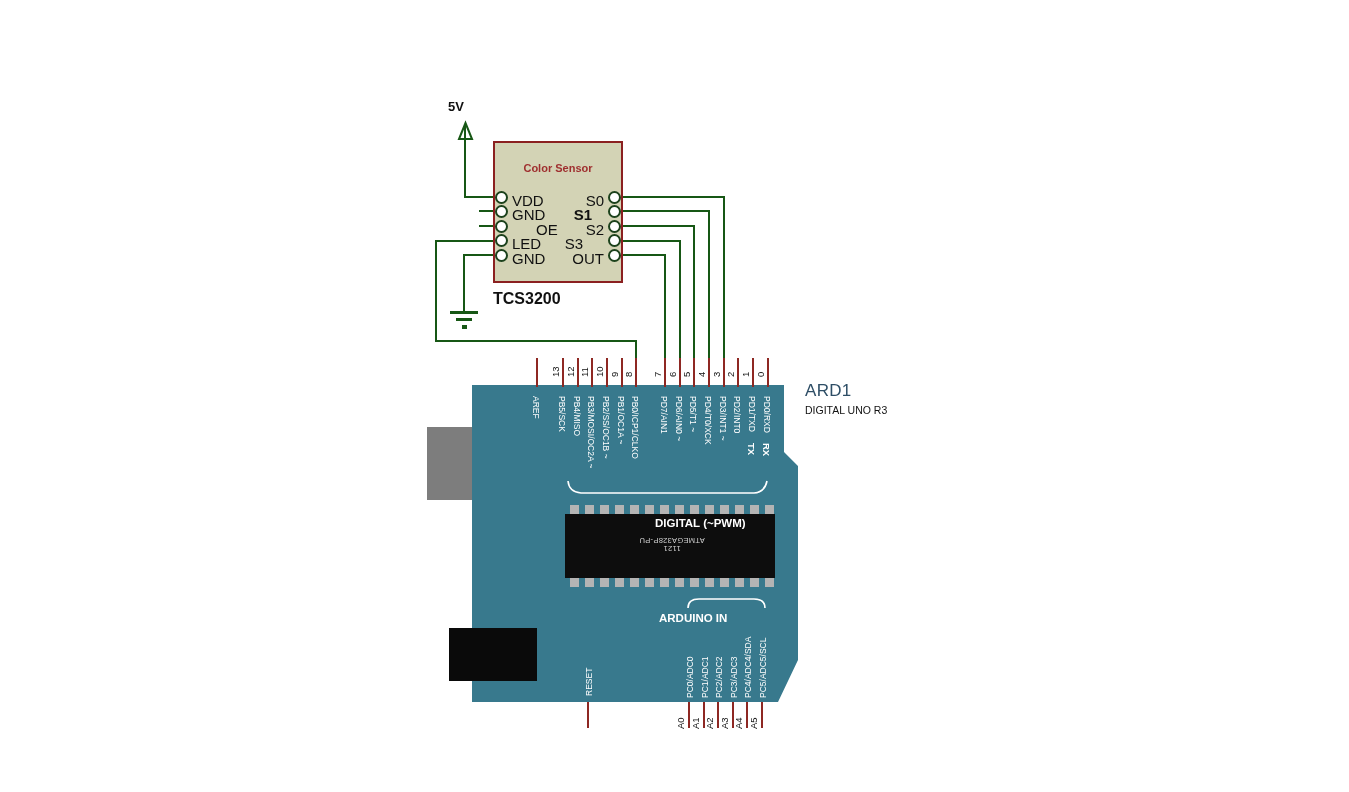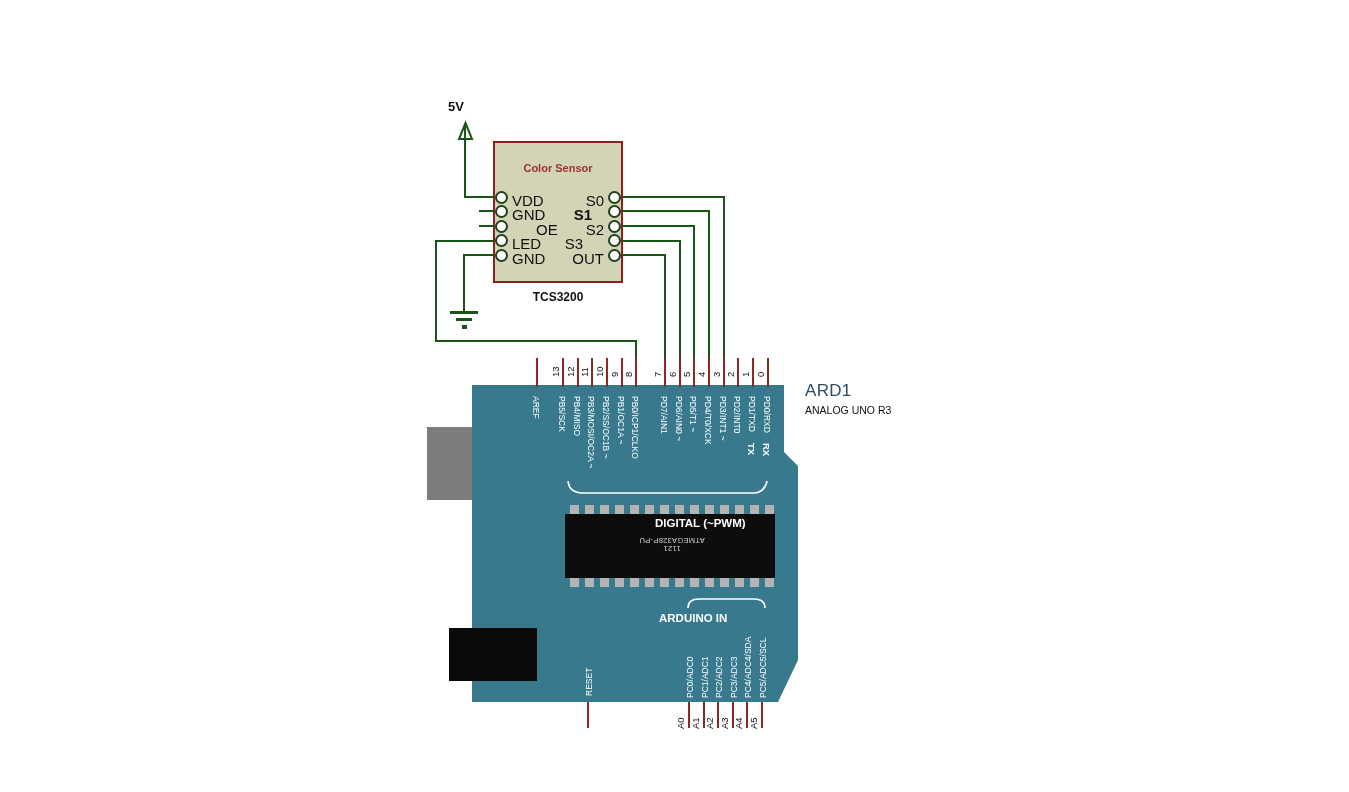--- a/index.html
+++ b/index.html
@@ -8,22 +8,22 @@
   
   .wire{position:absolute;background:#175715;}
   .stub{position:absolute;width:2px;background:#8e2823;}
   .stub-top{height:29px;}
   .stub-bot{height:26px;}
   
   .sensor-box{position:absolute;left:493px;top:141px;width:130px;height:142px;
               background:#d3d3b5;border:2px solid #8b2020;box-sizing:border-box;}
   .sensor-title{position:absolute;left:493px;top:162px;width:130px;text-align:center;
                 color:#9f2f2f;font-size:11px;font-weight:bold;}
-  .sensor-part{position:absolute;left:493px;top:290px;width:130px;text-align:center;
-               color:#111;font-size:12px;font-weight:bold;}
+  .sensor-part{position:absolute;left:493px;top:290px;width:130px;
+               color:#111;font-size:16px;font-weight:bold;}
   .pin-circle{position:absolute;width:13px;height:13px;border:2px solid #1c421c;
               border-radius:50%;background:#ffffff;box-sizing:border-box;}
   .spin-label{position:absolute;font-size:15px;color:#111;}
   .spin-label.r{width:60px;text-align:right;}
   
   .board{position:absolute;left:472px;top:385px;width:326px;height:317px;background:#38798d;
          clip-path:polygon(0px 0px,312px 0px,312px 67px,326px 81px,326px 275px,306px 317px,0px 317px);}
   .usb{position:absolute;left:427px;top:427px;width:88px;height:73px;background:#7d7d7d;}
   .jack{position:absolute;left:449px;top:628px;width:88px;height:53px;background:#0a0a0a;}
   .chip{position:absolute;left:565px;top:514px;width:210px;height:64px;background:#0d0d0d;}
@@ -151,21 +151,21 @@
   </svg>
   <span class="silk" style="left:659px;top:612px;">ARDUINO IN</span>
 
   <span class="vtext txrx" style="left:756px;top:443px;">TX</span>
   <span class="vtext txrx" style="left:771px;top:443px;">RX</span>
 
   <span class="vtext alabel" style="left:584px;top:696px;">RESET</span>
   <div class="stub stub-bot" style="left:587px;top:702px;"></div>
 
   <span class="ref-des">ARD1</span>
-  <span class="ref-val">ANALOG UNO R3</span>
+  <span class="ref-val">DIGITAL UNO R3</span>
 
   <div id="digital-pins">
       <div class="stub stub-top" style="left:536.0px;top:358px;"></div>
       <div class="vtext dlabel" style="left:541.0px;top:396px;">AREF</div>
       <div class="stub stub-top" style="left:562.0px;top:358px;"></div>
       <div class="vtext dnum" style="left:551.0px;top:377px;">13</div>
       <div class="vtext dlabel" style="left:567.0px;top:396px;">PB5/SCK</div>
       <div class="stub stub-top" style="left:576.7px;top:358px;"></div>
       <div class="vtext dnum" style="left:565.7px;top:377px;">12</div>
       <div class="vtext dlabel" style="left:581.7px;top:396px;">PB4/MISO</div>

